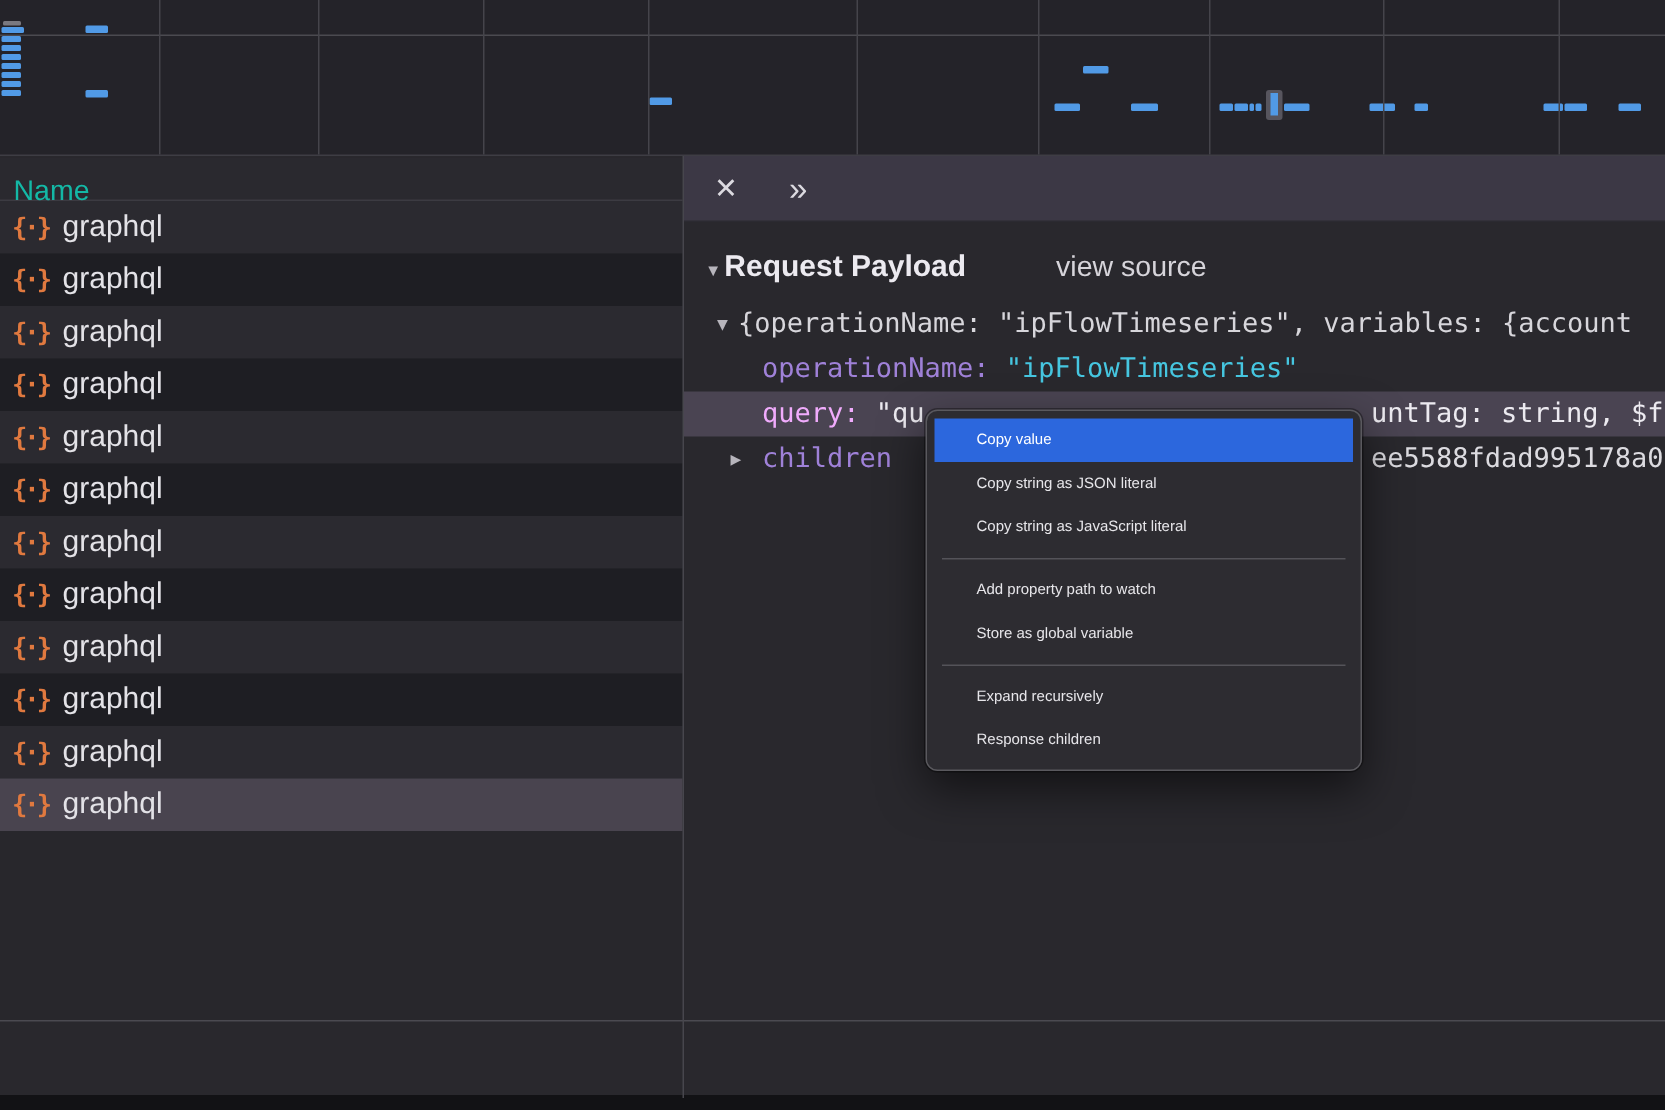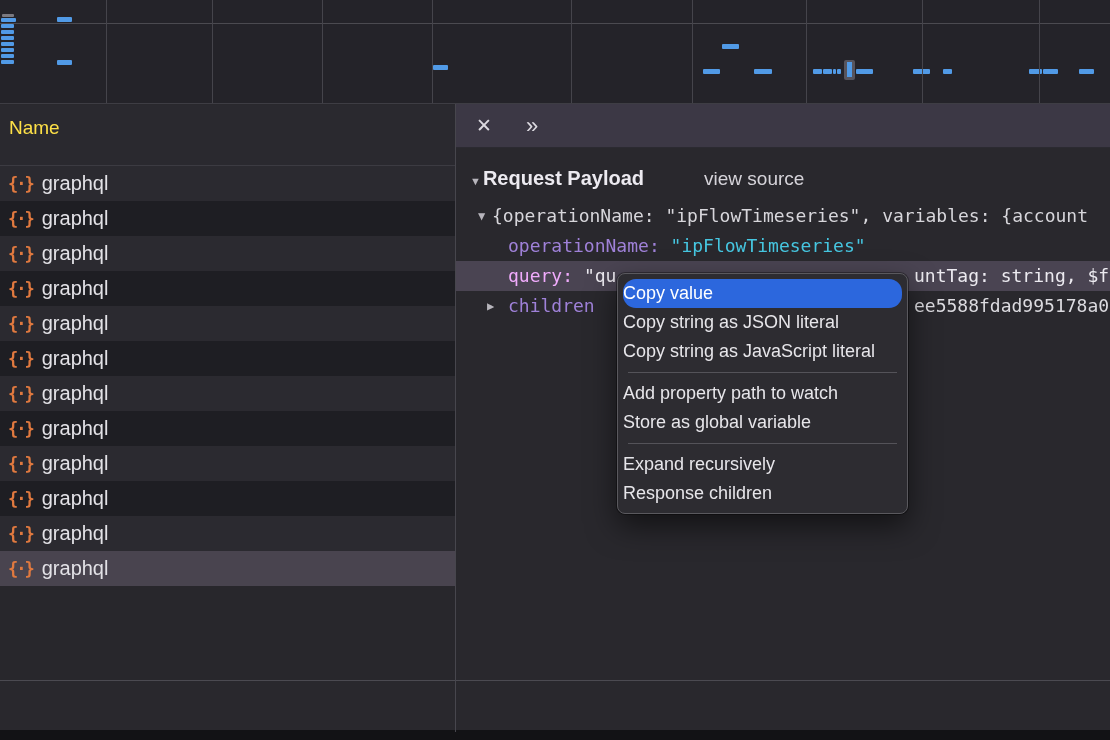--- a/index.html
+++ b/index.html
@@ -22,21 +22,21 @@
   #waterfall{position:absolute;left:0;top:0;width:1110px;height:104px;background:#242329;border-bottom:1px solid #3e3d44}
   .wf-grid{position:absolute;top:0;bottom:0;width:1px;background:#45444b}
   .wf-hline{position:absolute;left:0;right:0;height:1px;background:#4b4a50}
   .wf-bar{position:absolute;background:var(--bar-blue);border-radius:1px}
   .wf-bar.gray{background:#7a7980}
   .wf-marker{position:absolute;background:#57555e;border-radius:2px;z-index:2}
   .wf-marker-tick{position:absolute;left:3px;top:2px;width:5px;height:15px;background:var(--bar-blue)}
 
   
   #left{position:absolute;left:0;top:105px;width:455px;bottom:0;background:#28272c}
-  #name-header{height:61px;line-height:45px;padding-left:9px;font-size:19px;color:#fde047;background:#2a292f;border-bottom:1px solid #3c3b42}
+  #name-header{height:29px;line-height:45px;padding-left:9px;font-size:19px;color:#14b8a6;background:#2a292f;border-bottom:1px solid #3c3b42}
   .req-row{height:35px;display:flex;align-items:center;padding-left:8px;gap:9px;font-size:20px;color:#e3e2e7;cursor:default}
   .req-row.odd{background:#2b2a30}
   .req-row.even{background:#1e1e23}
   .req-row.selected{background:var(--row-selected-bg)}
   .req-icon{color:var(--icon-orange);font-family:"DejaVu Sans Mono",monospace;font-size:17px;font-weight:bold;letter-spacing:-2px}
 
   
   #v-divider{position:absolute;left:455px;top:104px;width:1px;bottom:8px;background:#47464d;z-index:5}
   #h-divider{position:absolute;left:0;right:0;top:680px;height:1px;background:#4b4a51;z-index:4}
   #footer{position:absolute;left:0;right:0;top:681px;height:49px;background:#29282d}
@@ -64,21 +64,21 @@
   .t-str{color:var(--string-cyan)}
   .tree-row.selected{background:var(--tree-selected-bg)}
   .tree-row.selected .t-key{color:#f0abfc}
   .tree-row.selected .t-plain{color:#eceaf0}
   .frag-right{position:absolute;left:458px;top:0;color:#dcdbe0}
   #row-root .t-text{position:absolute;left:36px}
   .indent{position:absolute;left:52px}
 
   
   #context-menu{position:absolute;left:617px;top:273px;width:291px;background:#2d2c31;border:1px solid #5a595e;border-radius:8px;padding:5px 0;box-shadow:0 0 0 1px rgba(0,0,0,.35),0 12px 30px rgba(0,0,0,.55);z-index:10}
-  .menu-item{height:29px;line-height:29px;margin:0 5px;padding:0 0;border-radius:13px;font-size:18px;color:#e7e6ea;cursor:default;white-space:nowrap}
+  .menu-item{height:29px;line-height:29px;margin:0 5px;padding:0 28px;border-radius:0;font-size:10px;color:#e7e6ea;cursor:default;white-space:nowrap}
   .menu-item.highlighted{background:var(--selection-blue);color:#ffffff}
   .menu-divider{height:1px;background:#545359;margin:6px 10px}
 </style>
 </head>
 <body>
 
 <div id="app">
 
   <div id="waterfall">
     <div class="wf-hline" style="top: 23px;"></div>

